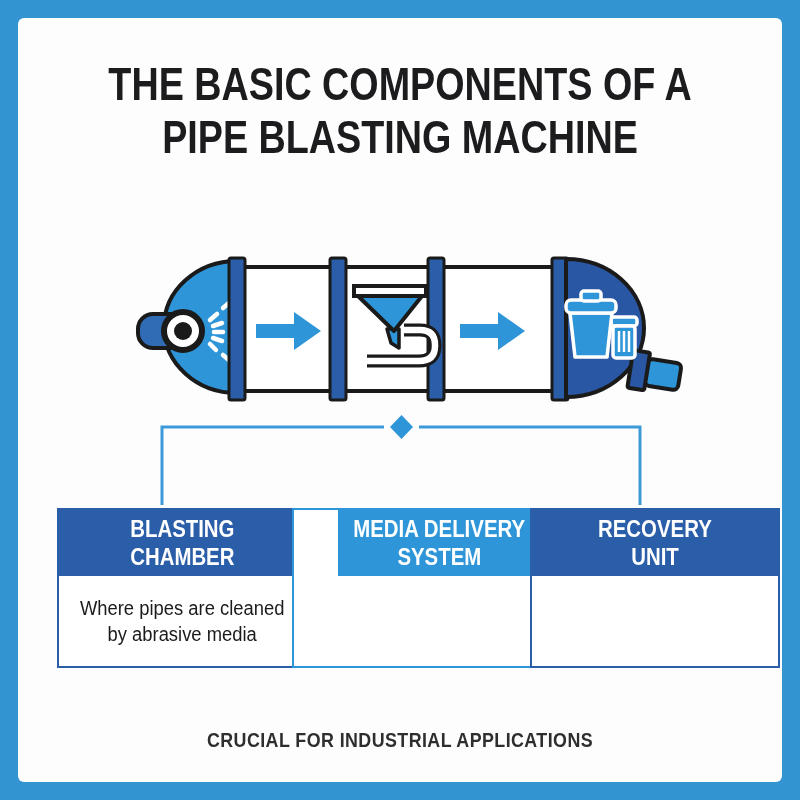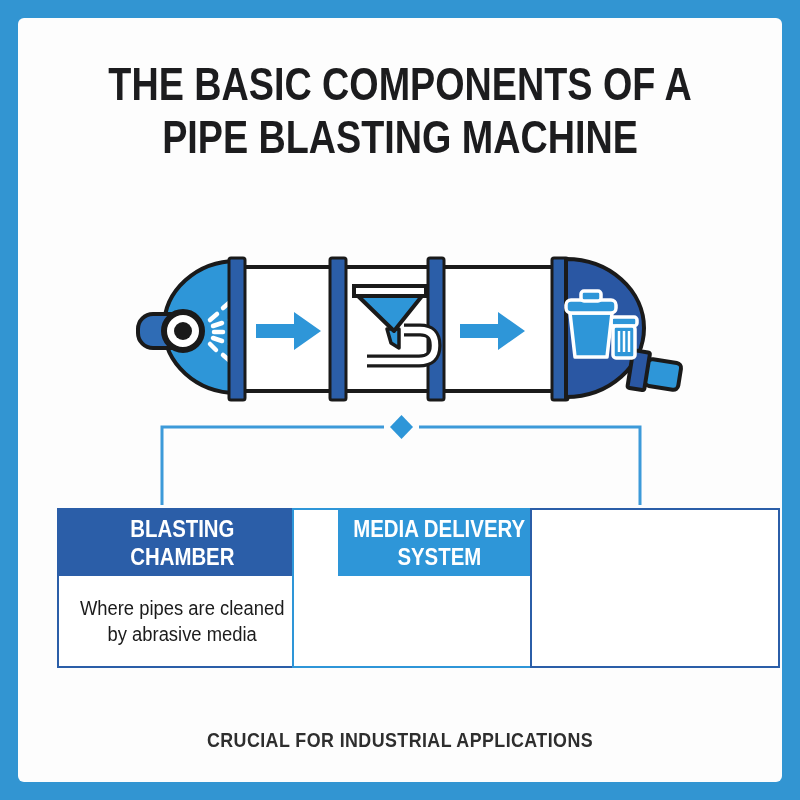--- a/index.html
+++ b/index.html
@@ -181,15 +181,19 @@
 </div>
 
 <div class="card light-blue card2">
   <div class="card-header">
     <div class="hline">MEDIA DELIVERY</div>
     <div class="hline">SYSTEM</div>
   </div>
 </div>
 
 <div class="card dark-blue card3">
+  <div class="card-header">
+    <div class="hline">RECOVERY</div>
+    <div class="hline">UNIT</div>
+  </div>
 </div>
 
 <div class="footer">CRUCIAL FOR INDUSTRIAL APPLICATIONS</div>
 
 </body></html>

